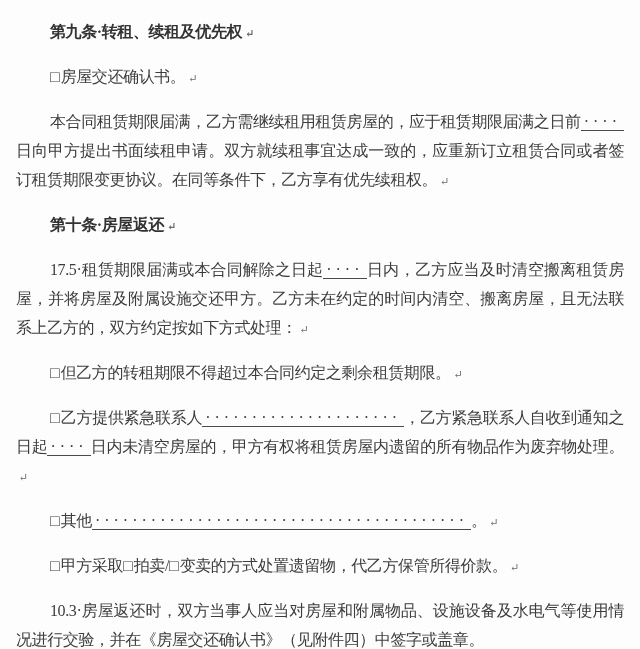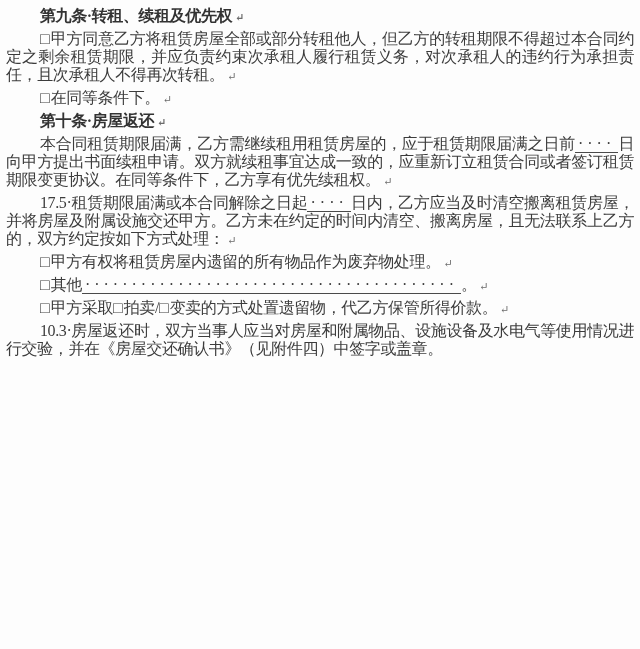--- a/index.html
+++ b/index.html
@@ -11,23 +11,23 @@
     width: 640px;
     height: 649px;
     overflow: hidden;
     font-family: "Liberation Serif", "DejaVu Serif", serif;
     color: #3c3c3c;
   }
   .doc {
     padding: 3px 2px 0 2px;
   }
   p.para {
-    margin: 4px;
+    margin: 14px;
     font-size: 16px;
-    line-height: 18px;
+    line-height: 29px;
     letter-spacing: -0.4px;
     text-indent: 34px;
     text-align: justify;
     word-break: break-all;
   }
   p.heading {
     font-weight: bold;
     color: #333333;
   }
   .blank {
@@ -45,22 +45,22 @@
     color: #6b6b6b;
     letter-spacing: 0;
     margin-left: 3px;
   }
 </style>
 </head>
 <body>
 
 <div class="doc">
     <p class="para heading"><span>第九条·转租、续租及优先权</span><span class="pmark">↵</span></p>
-    <p class="para body"><span class="checkbox">□</span><span>甲方同意乙方将租赁房屋全部或部分转租他人，但乙方的转租期限不得超过本合同约定之剩余租赁期限，并应负责约束次承租人履行租赁义务，对次承租人的违约行为承担责任，且次承租人不得再次转租。</span><span class="pmark">↵</span></p>
-    <p class="para body"><span class="checkbox">□</span><span>在同等条件下。</span><span class="pmark">↵</span></p>
+    <p class="para body"><span class="checkbox">□</span><span>房屋交还确认书。</span><span class="pmark">↵</span></p>
+    <p class="para body"><span>本合同租赁期限届满，乙方需继续租用租赁房屋的，应于租赁期限届满之日前</span><span class="blank">····</span><span>日向甲方提出书面续租申请。双方就续租事宜达成一致的，应重新订立租赁合同或者签订租赁期限变更协议。在同等条件下，乙方享有优先续租权。</span><span class="pmark">↵</span></p>
     <p class="para heading"><span>第十条·房屋返还</span><span class="pmark">↵</span></p>
-    <p class="para body"><span>本合同租赁期限届满，乙方需继续租用租赁房屋的，应于租赁期限届满之日前</span><span class="blank">····</span><span>日向甲方提出书面续租申请。双方就续租事宜达成一致的，应重新订立租赁合同或者签订租赁期限变更协议。在同等条件下，乙方享有优先续租权。</span><span class="pmark">↵</span></p>
     <p class="para body"><span>17.5·租赁期限届满或本合同解除之日起</span><span class="blank">····</span><span>日内，乙方应当及时清空搬离租赁房屋，并将房屋及附属设施交还甲方。乙方未在约定的时间内清空、搬离房屋，且无法联系上乙方的，双方约定按如下方式处理：</span><span class="pmark">↵</span></p>
-    <p class="para body"><span class="checkbox">□</span><span>甲方有权将租赁房屋内遗留的所有物品作为废弃物处理。</span><span class="pmark">↵</span></p>
+    <p class="para body"><span class="checkbox">□</span><span>但乙方的转租期限不得超过本合同约定之剩余租赁期限。</span><span class="pmark">↵</span></p>
+    <p class="para body"><span class="checkbox">□</span><span>乙方提供紧急联系人</span><span class="blank">·····················</span><span>，乙方紧急联系人自收到通知之日起</span><span class="blank">····</span><span>日内未清空房屋的，甲方有权将租赁房屋内遗留的所有物品作为废弃物处理。</span><span class="pmark">↵</span></p>
     <p class="para body"><span class="checkbox">□</span><span>其他</span><span class="blank">········································</span><span>。</span><span class="pmark">↵</span></p>
     <p class="para body"><span class="checkbox">□</span><span>甲方采取</span><span class="checkbox">□</span><span>拍卖/</span><span class="checkbox">□</span><span>变卖的方式处置遗留物，代乙方保管所得价款。</span><span class="pmark">↵</span></p>
     <p class="para body"><span>10.3·房屋返还时，双方当事人应当对房屋和附属物品、设施设备及水电气等使用情况进行交验，并在《房屋交还确认书》（见附件四）中签字或盖章。</span></p>
   </div>
 
 </body></html>

